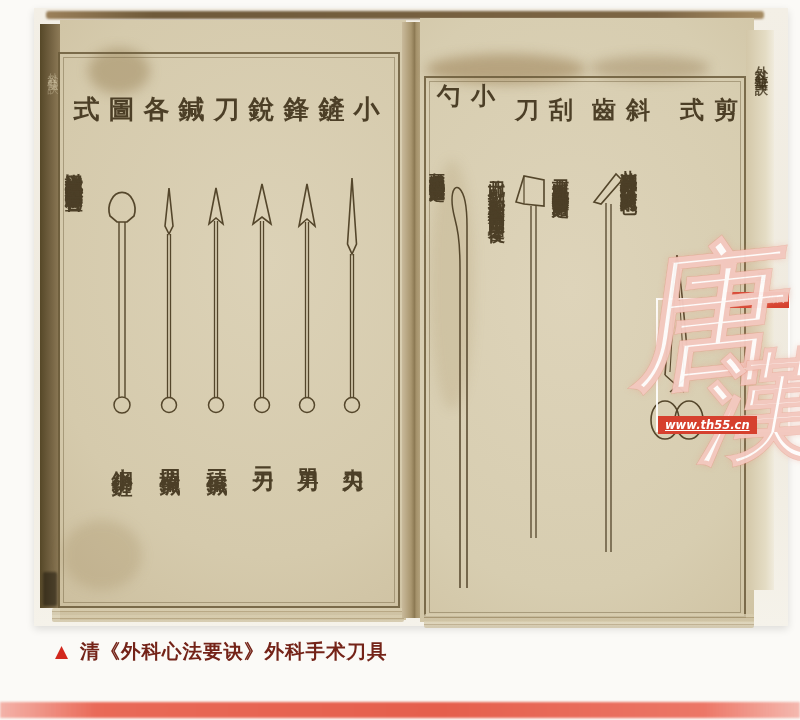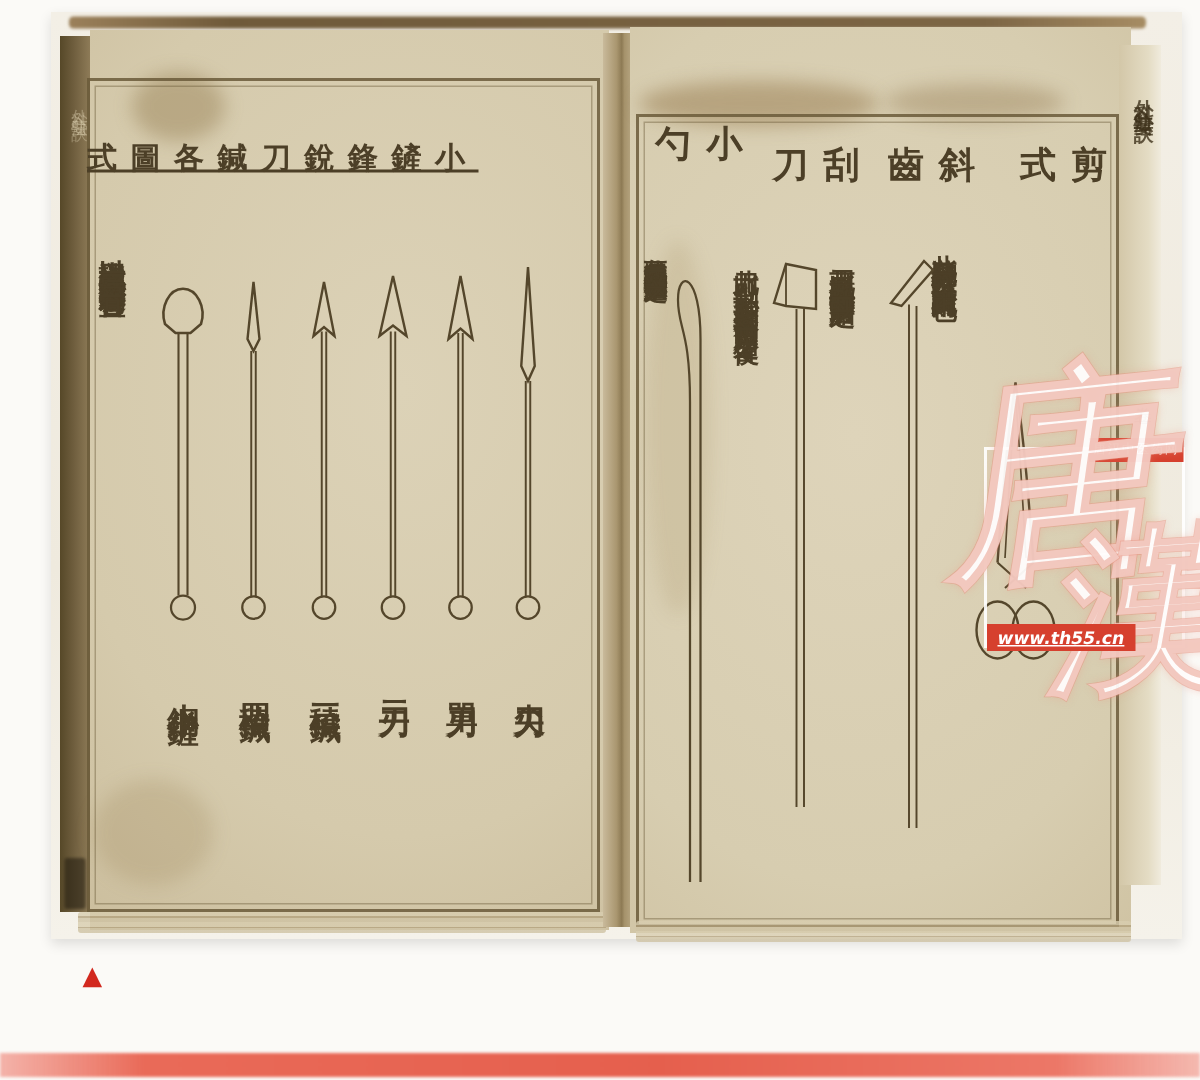--- a/index.html
+++ b/index.html
@@ -17,21 +17,21 @@
   .gutter{left:402px;top:22px;width:26px;height:596px;background:
       linear-gradient(90deg,#c9ba9b 0%,#a9966f 35%,#8d7a54 48%,#a59univ26f 52%,#cec09f 100%);
       background:linear-gradient(90deg,#c9ba9b 0%,#a9966f 35%,#8d7a54 48%,#a5926b 55%,#cec09f 100%);}
   .spine-l{left:40px;top:24px;width:22px;height:584px;background:linear-gradient(90deg,#564828,#6e5d3d 40%,#93805c);}
   .margin-r{left:746px;top:30px;width:28px;height:560px;background:linear-gradient(90deg,#d3c7a8,#e4dcc4 70%,#f0ebdd);}
   .edge-stack{height:14px;background:repeating-linear-gradient(180deg,#d8cdaf 0 3px,#b3a27e 3px 4px,#cfc3a4 4px 7px);opacity:.8;border-radius:2px;}
   
   .frame{border:2.5px solid var(--frame,#6b5b3a);opacity:.85;}
   .frame-inner{position:absolute;left:3px;top:3px;right:3px;bottom:3px;border:1px solid rgba(107,91,58,.5);}
   .vcol{writing-mode:vertical-rl;text-orientation:upright;color:var(--ink,#4c3f27);font-weight:600;}
-  .lp-title{width:346px;font-size:20px;letter-spacing:9px;font-weight:700;color:var(--ink,#4c3f27);text-decoration:underline;}
+  .lp-title{width:346px;text-align:center;font-size:26px;letter-spacing:9px;font-weight:700;color:var(--ink,#4c3f27);}
   .hdr{font-size:24px;letter-spacing:10px;font-weight:700;color:var(--ink,#4c3f27);}
   .desc{font-size:17px;}
   .inst-label{font-size:21px;letter-spacing:3px;}
   .spine-txt{writing-mode:vertical-rl;text-orientation:upright;}
   
   .stain{border-radius:50%;filter:blur(6px);}
   
   .wm-frame{border:2px solid rgba(255,255,255,.9);}
   .wm-char{color:rgba(255,255,255,.93);font-weight:700;font-style:italic;
            -webkit-text-stroke:1px rgba(228,138,118,.45);text-shadow:0 0 6px rgba(235,150,130,.35);line-height:1;}
@@ -154,16 +154,17 @@
     <div class="spine-txt" style="position:absolute;left:7px;top:232px;font-size:12px;color:rgba(62,50,28,.55);letter-spacing:2px;">卷二</div>
   </div>
 
   <div class="abs wm-frame" style="left:656px;top:298px;width:130px;height:130px;"></div>
   <div class="abs wm-tag" style="left:726px;top:292px;font-size:8.5px;padding:2px 3px;letter-spacing:1px;">唐汉中医药网</div>
   <div class="abs wm-char" style="left:626px;top:240px;font-size:152px;transform:rotate(-6deg);">唐</div>
   <div class="abs wm-char" style="left:694px;top:348px;font-size:118px;transform:rotate(-4deg);">漢</div>
   <div class="abs wm-tag" style="left:658px;top:416px;font-size:11.5px;font-weight:700;padding:2px 7px;font-style:italic;text-decoration:underline;">www.th55.cn</div>
 
   <div class="abs cap-mark" style="left:55px;top:641px;">▲</div>
+  <div class="abs cap-text" style="left:80px;top:638px;">清《外科心法要诀》外科手术刀具</div>
 
   <div class="abs band"></div>
 
 </div>
 
 </body></html>

